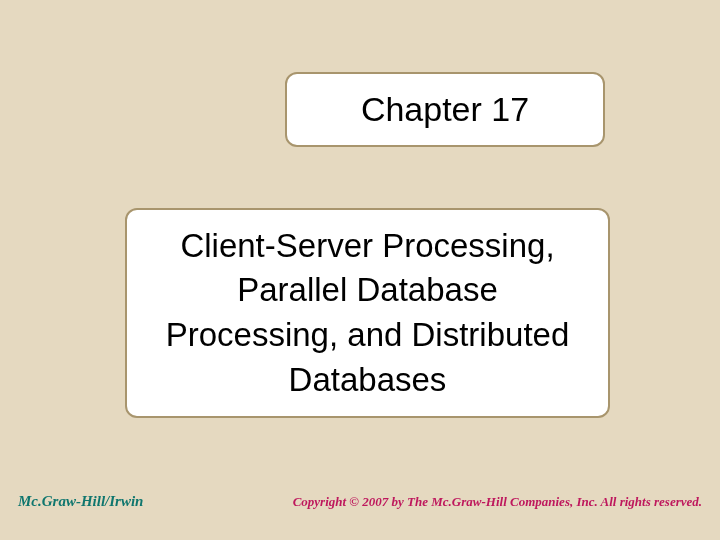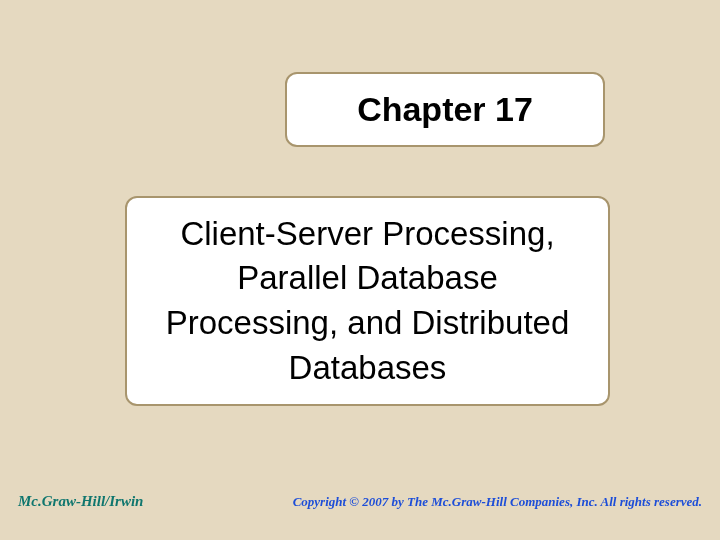--- a/index.html
+++ b/index.html
@@ -23,27 +23,27 @@
       height: 75px;
       background: #ffffff;
       border: 2px solid #a8956d;
       border-radius: 12px;
       display: flex;
       align-items: center;
       justify-content: center;
     }
     .chapter-title {
       font-size: 34px;
-      font-weight: bold;
+      font-weight: normal;
       color: #000000;
       font-family: Arial, sans-serif;
     }
     .content-box {
       position: absolute;
-      top: 196px;
+      top: 208px;
       left: 125px;
       width: 485px;
       height: 210px;
       background: #ffffff;
       border: 2px solid #a8956d;
       border-radius: 12px;
       display: flex;
       align-items: center;
       justify-content: center;
       padding: 15px 25px;
@@ -67,21 +67,21 @@
       color: #0f766e;
     }
     .copyright {
       position: absolute;
       bottom: 30px;
       right: 18px;
       font-family: Garamond, "Times New Roman", serif;
       font-style: italic;
       font-weight: bold;
       font-size: 13px;
-      color: #1d4ed8;
+      color: #be185d;
       text-align: right;
     }
   </style>
 </head>
 <body>
 
 <div class="chapter-box">
   <div class="chapter-title">Chapter 17</div>
 </div>
 

